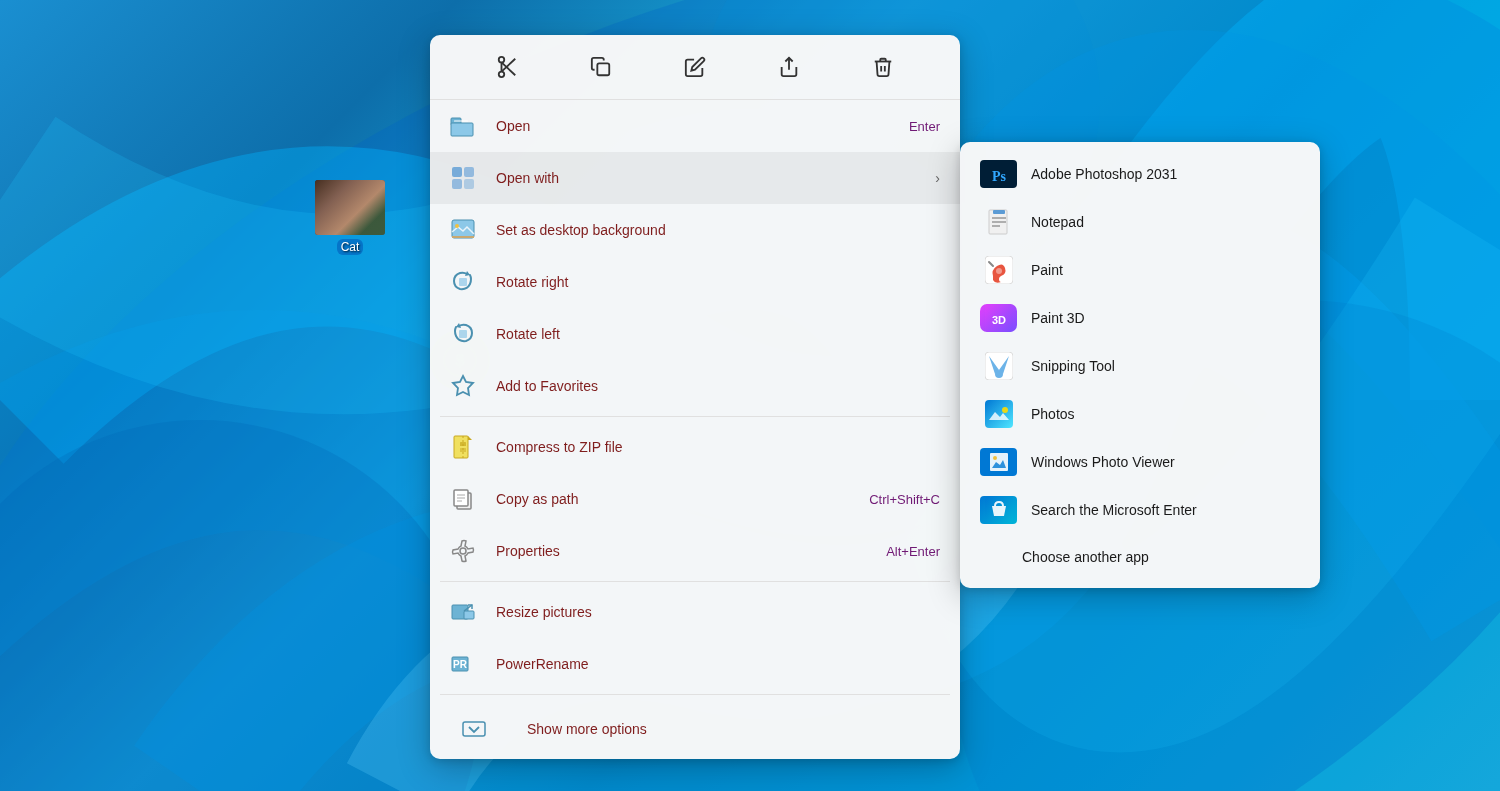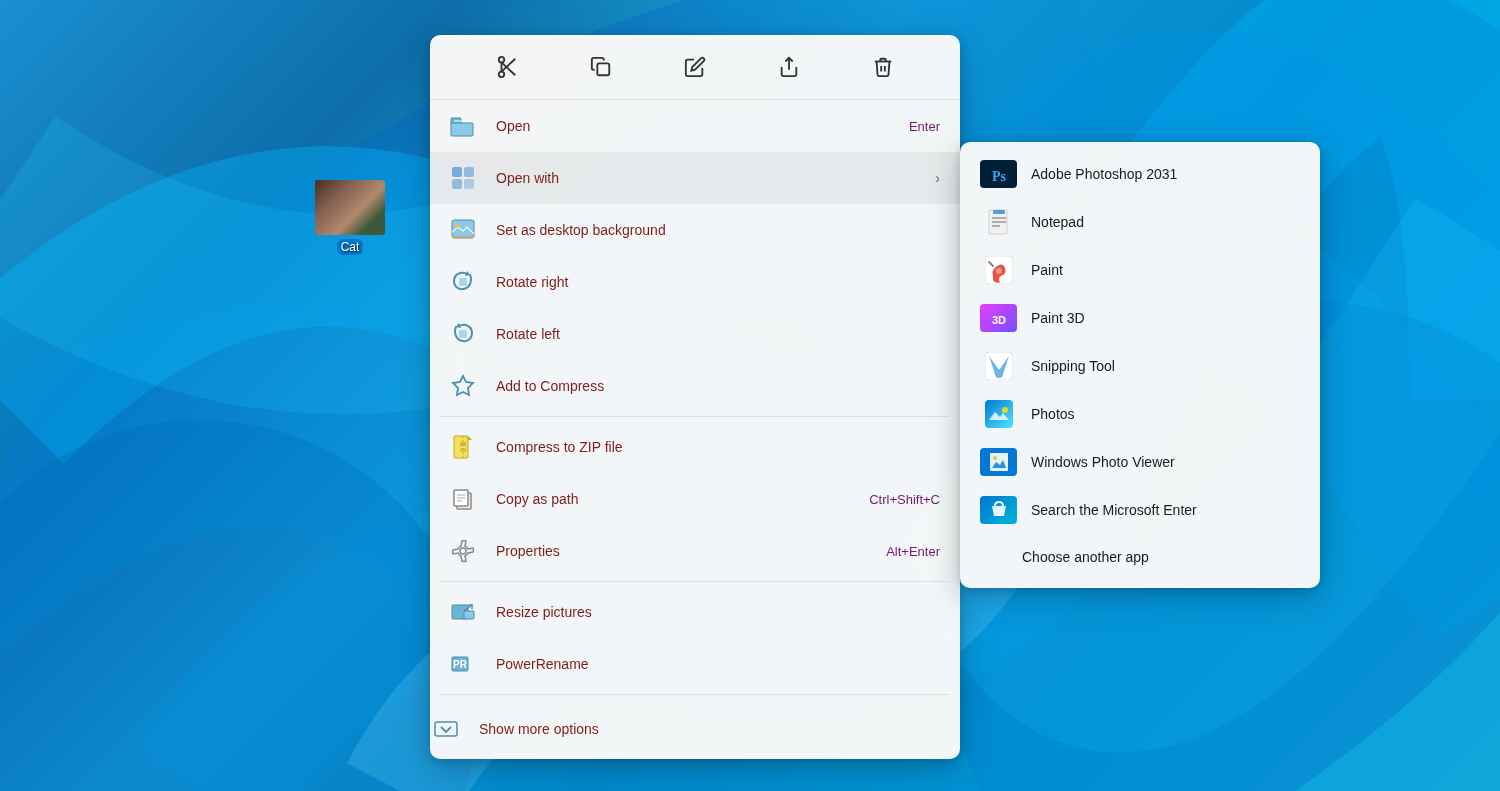--- a/index.html
+++ b/index.html
@@ -191,21 +191,21 @@
     .submenu-item-text {
       font-size: 14px;
       color: #1a1a1a;
     }
     .submenu-item.choose-app {
       padding-left: 62px;
     }
 
     
     .ps-icon { background: linear-gradient(135deg, #001e36, #001e36); }
-    .paint3d-icon { background: linear-gradient(135deg, #e040fb, #7c4dff); }
+    .paint3d-icon { background: linear-gradient(135deg, #e040fb, #7c4dff); border-radius: 7px; }
     .wpv-icon { background: linear-gradient(135deg, #0078d4, #0078d4); }
     .store-icon { background: linear-gradient(135deg, #0078d4, #00b4d8); }
   </style>
 </head>
 <body>
 
 <svg class="bg-swirl" viewBox="0 0 1500 791" xmlns="http://www.w3.org/2000/svg">
 
   <ellipse cx="750" cy="500" rx="900" ry="500" fill="rgba(0,100,200,0.3)" transform="rotate(-20,750,400)"></ellipse>
   <path d="M0,400 Q300,100 600,350 T1200,200 T1500,400" stroke="rgba(0,180,255,0.4)" stroke-width="180" fill="none"></path>
@@ -451,21 +451,21 @@
     </div>
     <span class="menu-item-text">Rotate left</span>
   </div>
 
   <div class="menu-item">
     <div class="menu-item-icon">
       <svg width="26" height="26" viewBox="0 0 26 26">
         <polygon points="13,3 16,9 23,10 18,15 19,22 13,19 7,22 8,15 3,10 10,9" fill="none" stroke="#4a90b0" stroke-width="1.8"></polygon>
       </svg>
     </div>
-    <span class="menu-item-text">Add to Compress</span>
+    <span class="menu-item-text">Add to Favorites</span>
   </div>
 
   <div class="menu-divider"></div>
 
   <div class="menu-item">
     <div class="menu-item-icon">
       <svg width="26" height="26" viewBox="0 0 26 26">
         <rect x="4" y="2" width="14" height="22" rx="1" fill="#f0e060" stroke="#c8a820" stroke-width="1"></rect>
         <path d="M18 2 L22 6 L18 6 Z" fill="#c8a820"></path>
         <line x1="13" y1="2" x2="13" y2="24" stroke="#c8a820" stroke-width="1" stroke-dasharray="2,2"></line>
@@ -520,21 +520,21 @@
       <svg width="26" height="26" viewBox="0 0 26 26">
         <rect x="2" y="6" width="16" height="14" rx="1" fill="#6db3d4" stroke="#4a90b0" stroke-width="1"></rect>
         <text x="10" y="17" text-anchor="middle" font-size="10" font-weight="bold" fill="white">PR</text>
       </svg>
     </div>
     <span class="menu-item-text">PowerRename</span>
   </div>
 
   <div class="menu-divider"></div>
 
-  <div class="menu-item" style="padding: 14px 3px;">
+  <div class="menu-item" style="padding: 14px 31px; gap: 20px;">
     <div class="menu-item-icon">
       <svg width="26" height="26" viewBox="0 0 26 26">
         <rect x="2" y="6" width="22" height="14" rx="2" fill="none" stroke="#4a90b0" stroke-width="1.5"></rect>
         <polyline points="8,11 13,16 18,11" fill="none" stroke="#4a90b0" stroke-width="1.8"></polyline>
       </svg>
     </div>
     <span class="menu-item-text">Show more options</span>
   </div>
 </div>
 

